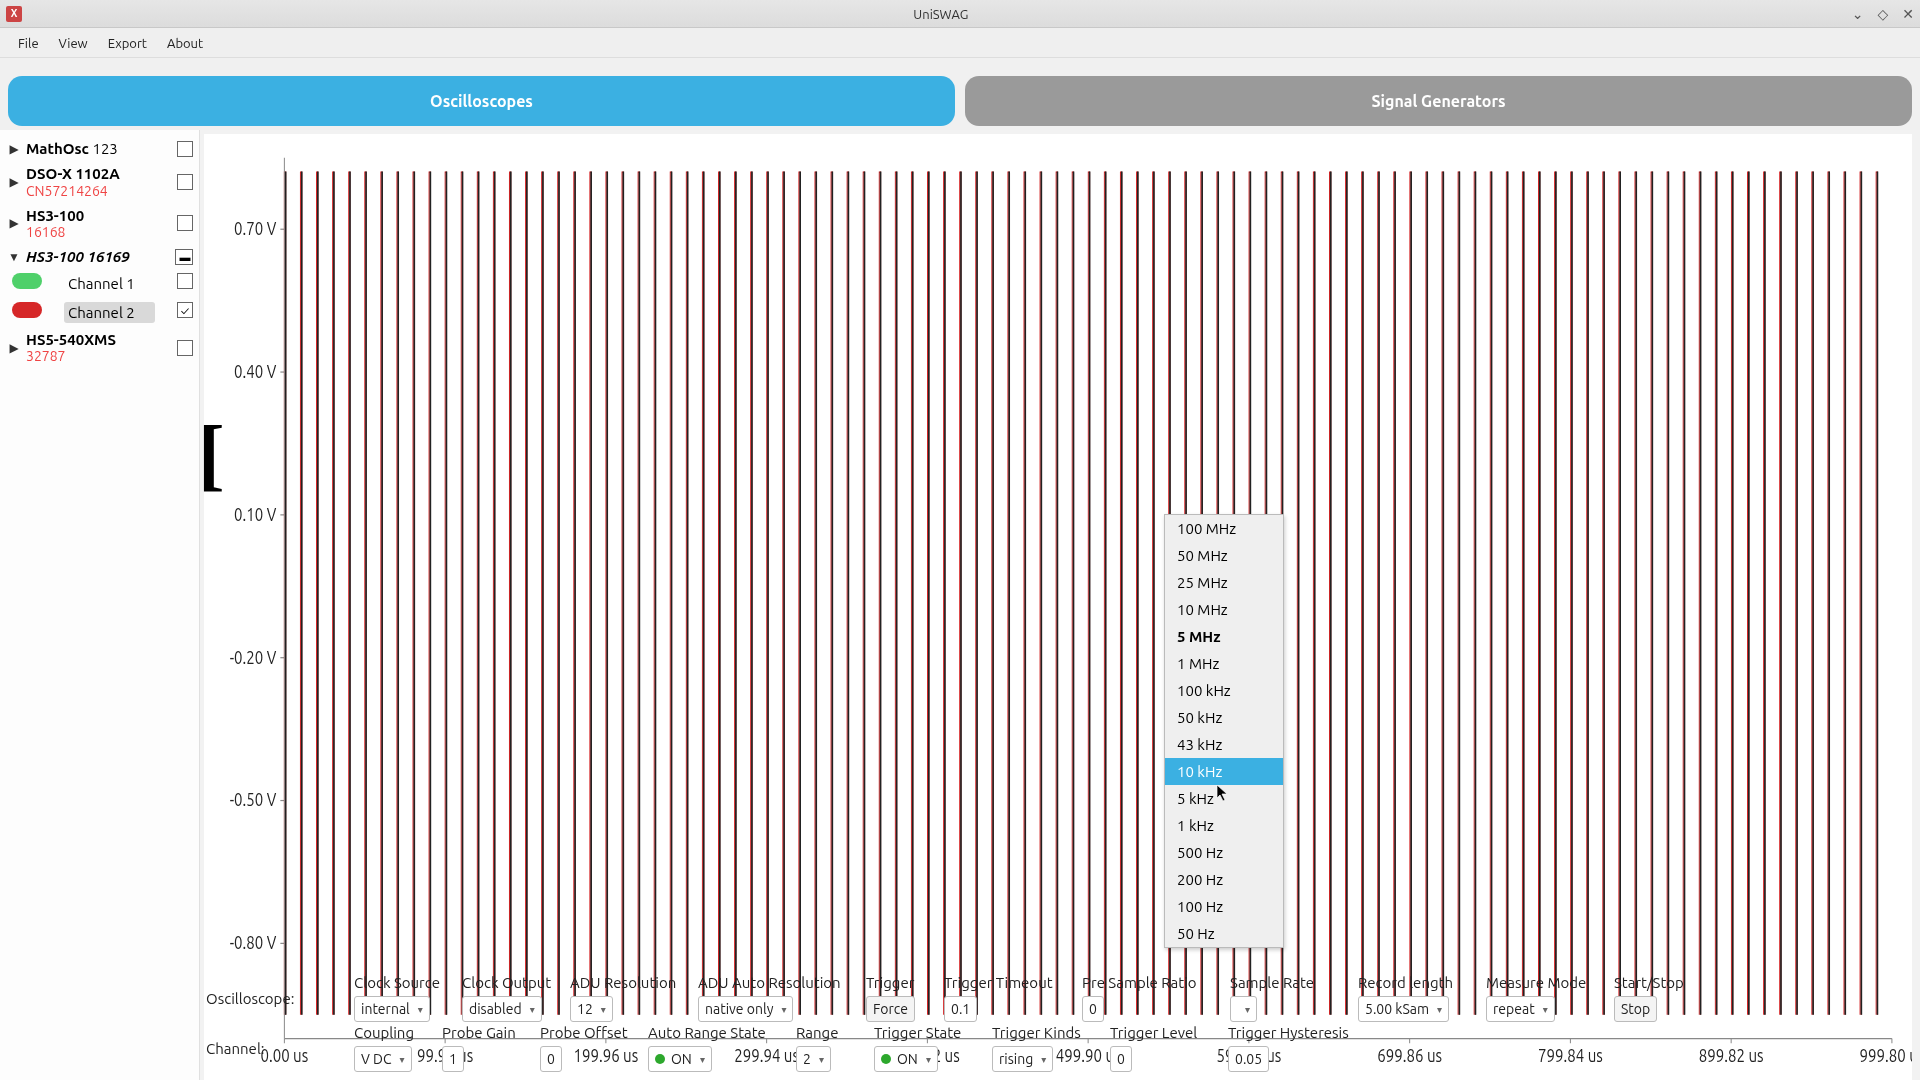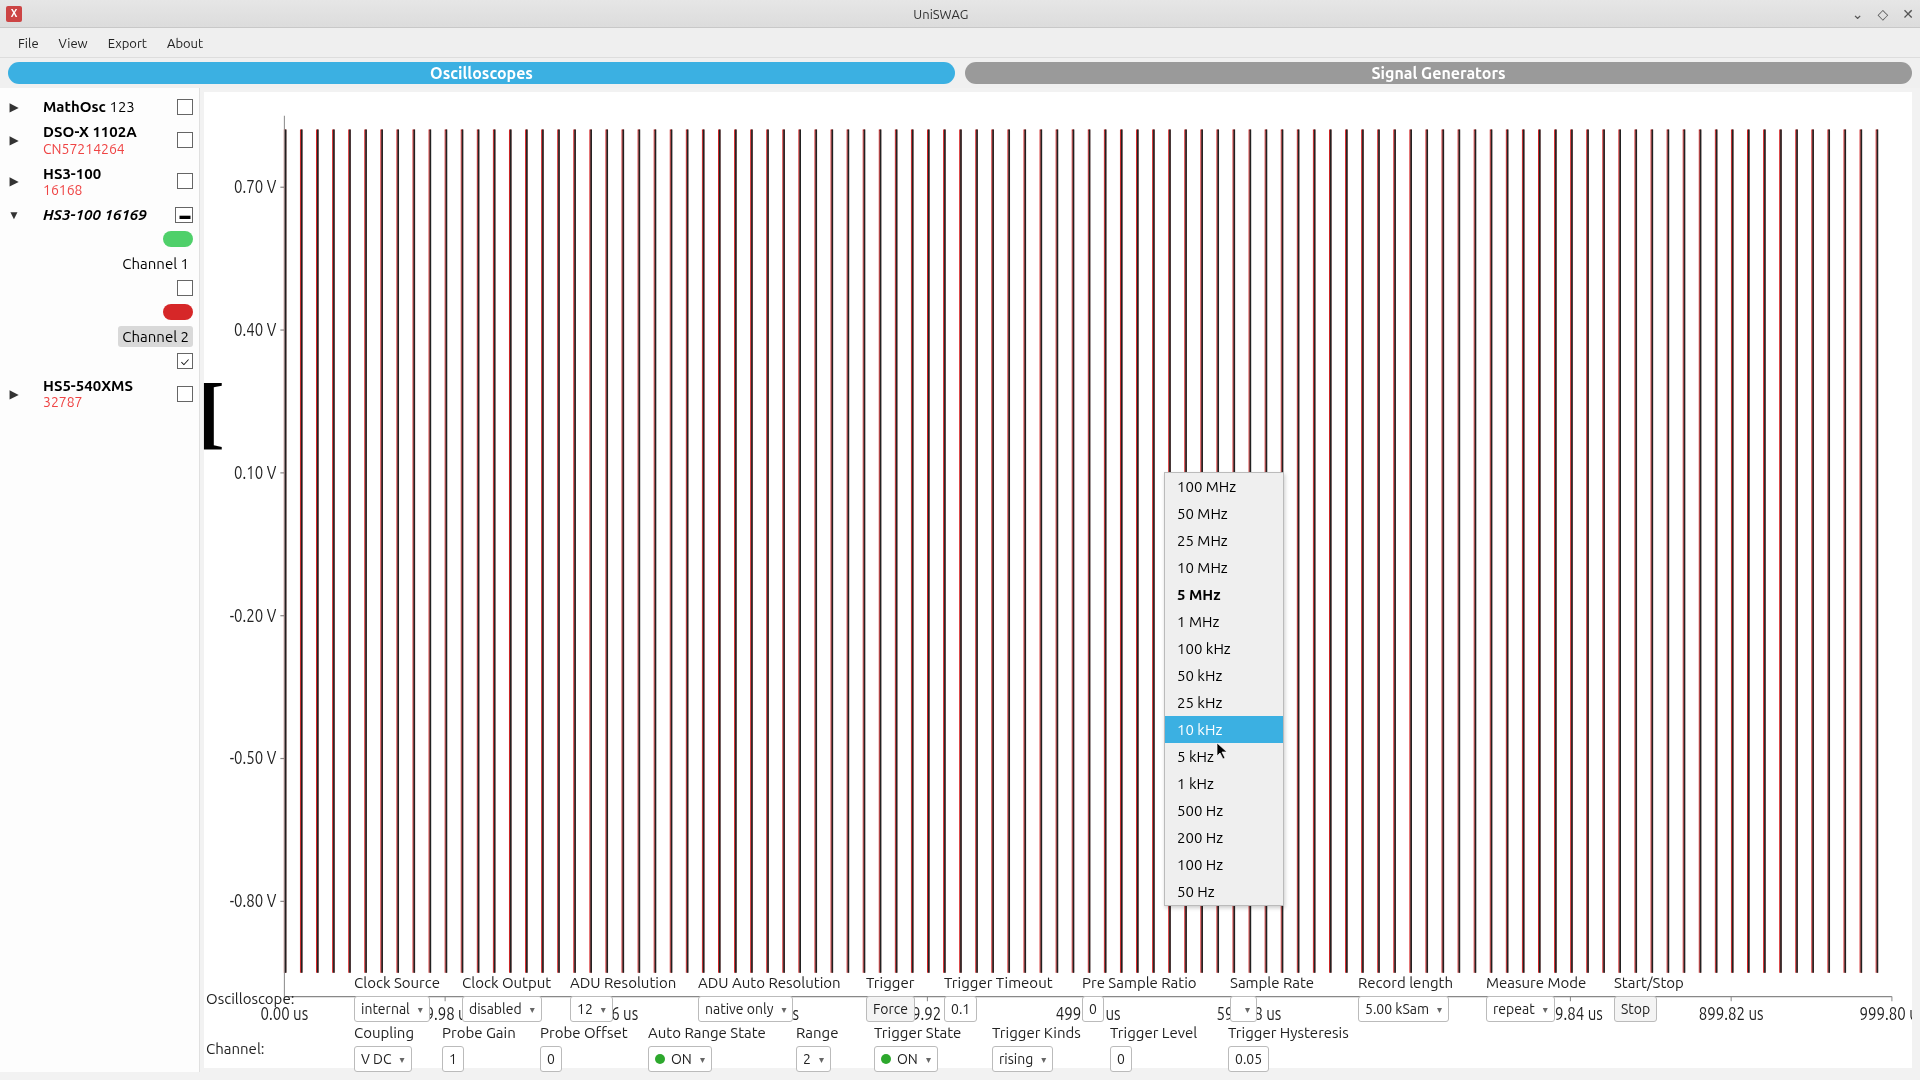--- a/index.html
+++ b/index.html
@@ -4,32 +4,32 @@
 <style>
 * { box-sizing: border-box; margin: 0; padding: 0; font-family: -apple-system, "Segoe UI", Ubuntu, Cantarell, sans-serif; }
 html, body { width: 1920px; height: 1080px; overflow: hidden; background: #f2f2f2; }
 .titlebar { height: 28px; background: linear-gradient(#e6e6e6,#dcdcdc); display: flex; align-items: center; padding: 0 6px; font-size: 13px; color: #333; border-bottom: 1px solid #c8c8c8; }
 .titlebar .appicon { width: 16px; height: 16px; background: #c44; border-radius: 2px; margin-right: 8px; display:inline-flex;align-items:center;justify-content:center;color:#fff;font-size:10px;font-weight:bold;}
 .titlebar .title { flex: 1; text-align: center; font-weight: 400; }
 .titlebar .winbtns { display:flex; gap:14px; font-size:14px; color:#555; }
 .menubar { height: 30px; background: #efefef; display:flex; align-items:center; padding: 0 10px; gap: 4px; font-size:13px; color:#222; border-bottom:1px solid #ddd;}
 .menubar .item { padding: 4px 8px; cursor:default; }
 .tabs-row { display:flex; gap:10px; padding:4px 8px; background:#f0f0f0; }
-.tab { flex:1; text-align:center; padding:2px 0; border-radius:14px; font-size:16px; font-weight:600; }
+.tab { flex:1; text-align:center; padding:16px 0; border-radius:14px; font-size:16px; font-weight:600;margin-top:14px; }
 .tab.active { background:#3bb0e2; color:#fff; }
 .tab.inactive { background:#9a9a9a; color:#fff; }
 .main { display:flex; height: calc(1080px - 28px - 30px - 38px); }
 .sidebar { width: 200px; background:#fdfdfd; border-right:1px solid #e0e0e0; padding:6px 4px; font-size:15px; overflow:hidden; }
 .tree-row { display:flex; align-items:center; padding:4px 2px; gap:4px; }
 .tree-row .chev { width:16px; text-align:center; color:#333; font-size:12px; cursor:default;}
-.tree-row .name { flex:1; line-height:1.15;margin-left:17px; }
+.tree-row .name { flex:1; line-height:1.15; }
 .tree-row .name .sub { font-size:14px; color:#ef4444; display:block;}
 .tree-row .cb { width:16px; height:16px; border:1px solid #666; background:#fff; display:inline-flex; align-items:center; justify-content:center; font-size:12px;}
 .tree-row.selected .name { font-style:italic; font-weight:700; }
-.child-row { display:flex; align-items:flex-end; padding:4px 2px 4px 8px; gap:6px;flex-direction:column; }
+.child-row { display:flex; align-items:flex-start; padding:4px 2px 4px 8px; gap:22px; }
 .swatch { width:30px; height:16px; border-radius:8px; }
 .child-row .lbl { flex:1; font-size:15px; padding:2px 4px; border-radius:3px;}
 .child-row.active .lbl { background:#d9d9d9; }
 .child-row .cb { width:16px; height:16px; border:1px solid #666; background:#fff; display:inline-flex; align-items:center; justify-content:center; font-size:12px;}
 .tri-state { width:18px;height:16px;border:1px solid #666;background:#fff;display:inline-flex;align-items:center;justify-content:center;font-size:11px;letter-spacing:-2px;}
 .plot-wrap { flex:1; position:relative; background:#fff; margin:4px 8px 4px 4px; }
 svg.plot { width:100%; height:100%; display:block; }
 .bracket { position:absolute; left:-6px; top:300px; font-size:80px; font-family:serif; font-weight:bold; color:#000; line-height:0.5; pointer-events:none;}
 .dropdown { position:absolute; border:1px solid #bbb; background:#efefef; box-shadow:1px 2px 4px rgba(0,0,0,.2); font-size:15px; min-width:120px; }
 .dropdown .opt { padding:5px 12px; cursor:default; }
@@ -162,21 +162,21 @@
 
     <div class="dropdown" id="rateMenu" style="left:960px; top:380px;">
         <div class="opt">100 MHz</div>
         <div class="opt">50 MHz</div>
         <div class="opt">25 MHz</div>
         <div class="opt">10 MHz</div>
         <div class="opt current">5 MHz</div>
         <div class="opt">1 MHz</div>
         <div class="opt">100 kHz</div>
         <div class="opt">50 kHz</div>
-        <div class="opt">25 kHz</div>
+        <div class="opt">43 kHz</div>
         <div class="opt hl">10 kHz</div>
         <div class="opt">5 kHz</div>
         <div class="opt">1 kHz</div>
         <div class="opt">500 Hz</div>
         <div class="opt">200 Hz</div>
         <div class="opt">100 Hz</div>
         <div class="opt">50 Hz</div>
       </div>
     <svg class="cursor-ptr" style="left:1012px; top:650px;" viewBox="0 0 14 18">
         <path d="M1 1 L1 14 L4 11 L7 17 L9 16 L6 10 L11 10 Z" fill="#000" stroke="#fff" stroke-width="0.7"></path>

